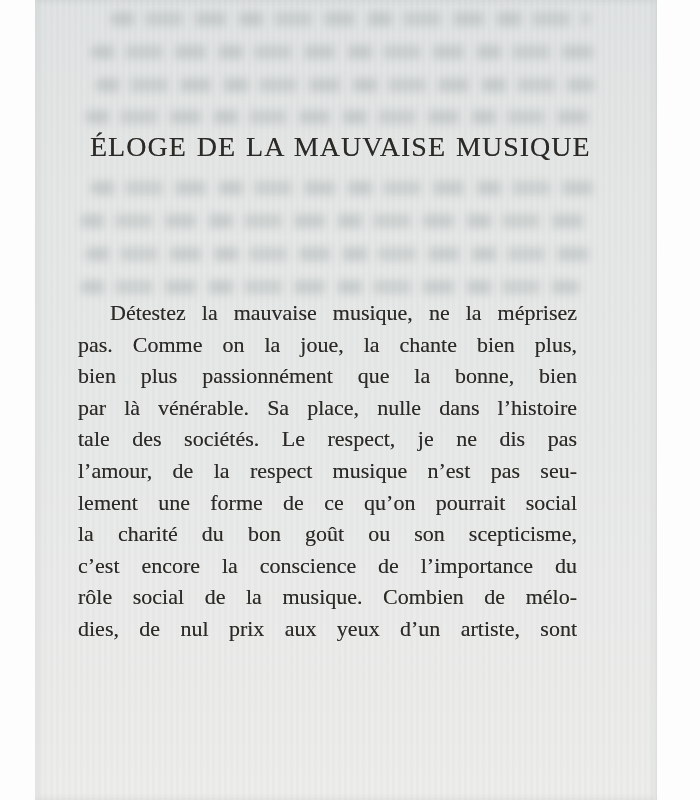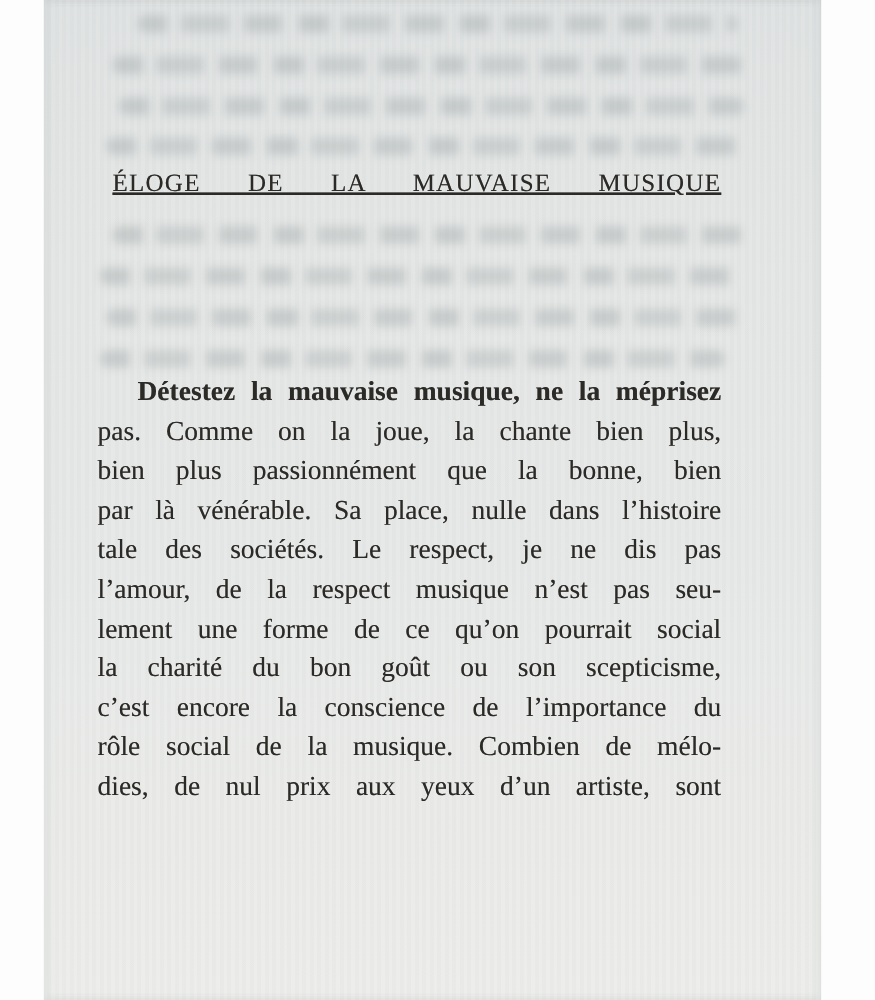--- a/index.html
+++ b/index.html
@@ -59,51 +59,49 @@
     filter: blur(4px);
     opacity: 0.42;
   }
   
   .title {
     position: absolute;
     left: 55px;
     top: 129px;
     width: 487px;
     margin: 0;
-    font-size: 20px;
+    font-size: 28px;
     font-weight: normal;
     line-height: 36px;
     letter-spacing: 1px;
     word-spacing: 2px;
     white-space: nowrap;
     text-align: justify;
     text-align-last: justify;
     color: #2b2a26;
     text-shadow: 0 0 0.5px rgba(43,42,38,0.55);
-    text-decoration: underline;
   }
   
   .body-text {
     position: absolute;
     left: 43px;
     top: 297px;
     width: 499px;
     font-size: 22px;
     line-height: 31.6px;
     color: #2b2a26;
     text-shadow: 0 0 0.5px rgba(43,42,38,0.5);
   }
   .body-line {
     text-align: justify;
     text-align-last: justify;
     white-space: nowrap;
   }
   .body-line:first-child {
     text-indent: 32px;
-    font-weight: bold;
   }
 </style>
 </head>
 <body>
 
 <div class="scan">
   <div class="page">
 
     <div class="showthrough-layer">
         <div class="showthrough-line" style="top: 12px; left: 75px; width: 480px;"></div>

